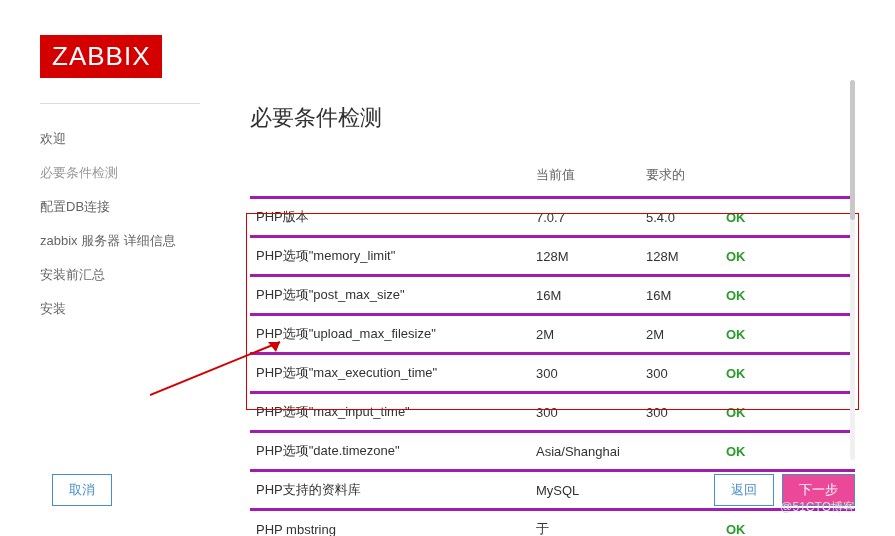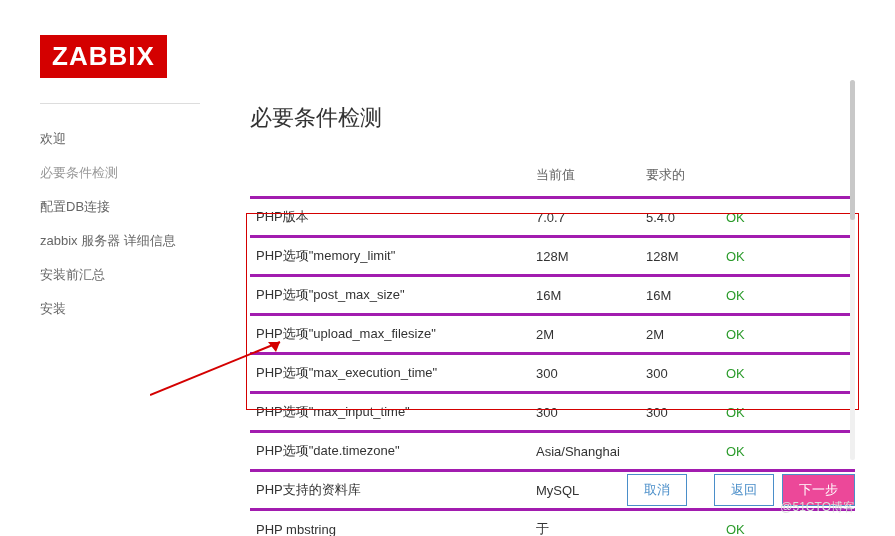--- a/index.html
+++ b/index.html
@@ -1,37 +1,37 @@
 <!DOCTYPE html>
 <html><head>
   <meta charset="utf-8">
   <style>
     * { box-sizing: border-box; margin: 0; padding: 0; }
     body { font-family: Arial, "Microsoft YaHei", sans-serif; background: #fff; width: 895px; height: 536px; position: relative; }
     .container { padding: 35px 40px 20px 40px; }
-    .logo { display: inline-block; background: #d40000; color: #fff; font-weight: bold; font-size: 26px; letter-spacing: 1px; padding: 6px 12px; margin-bottom: 25px; }
+    .logo { display: inline-block; background: #d40000; color: #fff; font-weight: normal; font-size: 26px; letter-spacing: 1px; padding: 6px 12px; margin-bottom: 25px; }
     .content { display: flex; gap: 50px; }
     .sidebar { width: 160px; border-top: 1px solid #ddd; padding-top: 18px; }
     .sidebar-item { color: #666; font-size: 13px; padding: 8px 0; cursor: default; }
     .sidebar-item.active { color: #999; }
     .main { flex: 1; position: relative; }
     .page-title { font-size: 22px; font-weight: normal; color: #333; margin-bottom: 25px; }
     .table-wrap { position: relative; }
     table { width: 100%; border-collapse: collapse; font-size: 13px; color: #333; }
     th { text-align: left; font-weight: normal; color: #666; padding: 8px 6px 12px 6px; font-size: 13px; }
     th:first-child { width: 280px; }
     td { padding: 9px 6px; border-top: 3px solid #a21caf; }
     .col-name { width: 280px; }
     .col-curr { width: 110px; }
     .col-req { width: 80px; }
-    .ok { color: #2b9b2b; font-weight: normal; }
+    .ok { color: #2b9b2b; font-weight: bold; }
     .redbox { position: absolute; border: 1px solid #d40000; pointer-events: none; }
     .scrollbar { position: absolute; right: 40px; top: 80px; width: 5px; height: 380px; background: #f0f0f0; border-radius: 3px; }
     .scroll-thumb { position: absolute; top: 0; width: 5px; height: 140px; background: #c8c8c8; border-radius: 3px; }
-    .footer { position: absolute; bottom: 30px; left: 52px; right: 40px; display: flex; justify-content: flex-end; align-items: center; }
+    .footer { position: absolute; bottom: 30px; left: 52px; right: 40px; display: flex; justify-content: space-between; align-items: center; }
     .btn { font-size: 13px; padding: 6px 16px; border: 1px solid #4a8ec9; background: #fff; color: #4a8ec9; cursor: pointer; }
     .btn-primary { background: #ec4899; color: #fff; border-color: #4a8ec9; }
     .btn-group { display: flex; gap: 8px; margin-left: 27px; }
     .arrow { position: absolute; left: 150px; top: 330px; pointer-events: none; }
     .watermark { position: absolute; right: 40px; bottom: 20px; color: #ddd; font-size: 12px; }
   </style>
 </head>
 <body>
 
 <div class="container">

